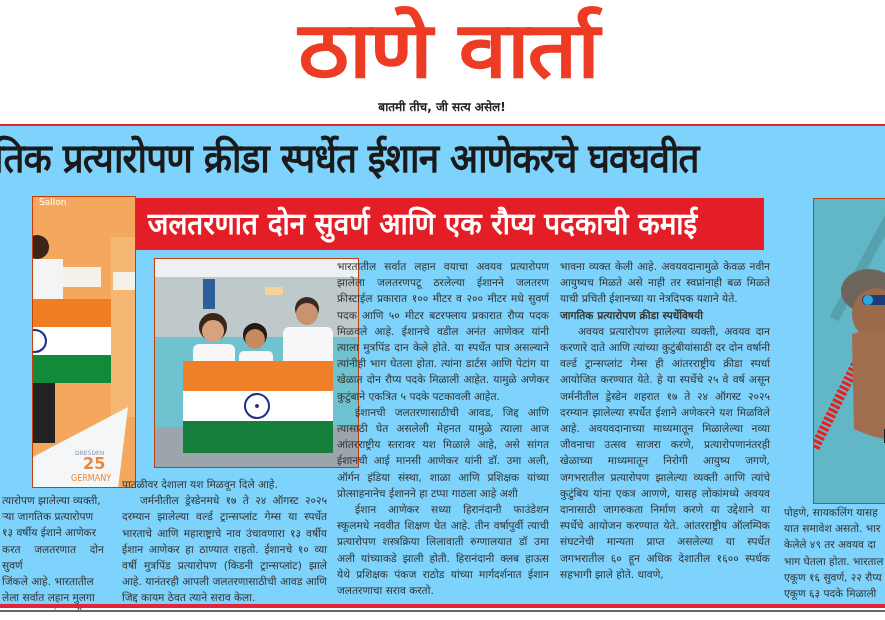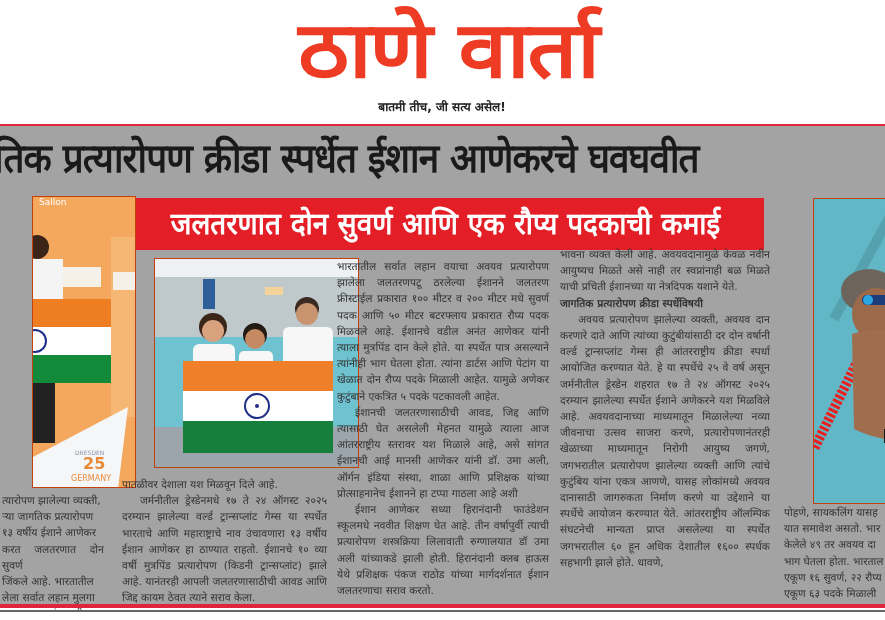--- a/index.html
+++ b/index.html
@@ -6,48 +6,48 @@
     html, body { width: 885px; height: 620px; overflow: hidden; background: #ffffff; }
     body { position: relative; font-family: "DejaVu Sans", sans-serif; color: #2a2a2a; }
 
     .masthead { position: absolute; left: 0; top: 0; width: 753px; height: 122px; background: #fff; }
     .logo { position: absolute; left: 268px; top: 2px; width: 360px; height: 96px; text-align: center;
             font-family: "DejaVu Sans", sans-serif; font-weight: bold; font-size: 78px; line-height: 96px;
             color: #ee3b24; letter-spacing: -2px; transform: scaleX(1.12); transform-origin: center; }
     .tagline { position: absolute; left: 342px; top: 98px; width: 200px; text-align: center;
                font-size: 12px; font-weight: bold; color: #222; }
 
-    .page { position: absolute; left: 0; top: 124px; width: 885px; height: 480px; background: #a3a3a3;
+    .page { position: absolute; left: 0; top: 124px; width: 885px; height: 480px; background: #7dd3fc;
             border-top: 2px solid #e0243a; }
     .bottom-rule-red { position: absolute; left: 0; top: 604px; width: 885px; height: 4px; background: #e0243a; }
     .bottom-rule-grey { position: absolute; left: 0; top: 610px; width: 885px; height: 2px; background: #666; }
     .bottom-white { position: absolute; left: 0; top: 612px; width: 885px; height: 8px; background: #fff; }
 
     .headline { position: absolute; left: -6px; top: 6px; width: 900px; white-space: nowrap;
                 font-size: 40px; font-weight: bold; color: #1a1a1a; letter-spacing: -1px;
                 transform: scaleX(0.92); transform-origin: left; line-height: 52px; }
 
     .subhead { position: absolute; left: 127px; top: 72px; width: 637px; height: 52px; background: #e41e26;
-               color: #fff; font-size: 30px; font-weight: bold; text-align: center; line-height: 52px;
+               color: #fff; font-size: 30px; font-weight: bold; line-height: 52px;
                white-space: nowrap; overflow: hidden; }
     .subhead span { display: inline-block; transform: scaleX(0.93); }
 
     .photo { position: absolute; overflow: hidden; border: 1px solid #c2410c; margin-left: 32px; }
     .photo-left { left: 0; top: 70px; width: 104px; height: 292px; background: #f2a05a; }
     .photo-mid { left: 122px; top: 132px; width: 205px; height: 210px; background: #cfd9dc; }
     .photo-right { left: 781px; top: 72px; width: 104px; height: 306px; background: #5fb6c6; }
 
     .col { position: absolute; font-size: 10.6px; line-height: 16.2px; color: #333; text-align: justify; }
     .col p { margin: 0; }
     .col .indent { text-indent: 18px; }
     .col .sh { text-align: left; font-weight: bold; }
     .col-left { left: 2px; top: 366px; width: 102px; }
     .col-mid { left: 122px; top: 350px; width: 205px; }
     .col-c3 { left: 337px; top: 132px; width: 212px; }
-    .col-c4 { left: 560px; top: 120px; width: 210px; }
+    .col-c4 { left: 560px; top: 132px; width: 210px; }
     .col-right { left: 784px; top: 378px; width: 101px; overflow: hidden; white-space: nowrap; }
   </style>
 </head>
 <body>
 
 <div class="masthead">
   <div class="logo">ठाणे वार्ता</div>
   <div class="tagline">बातमी तीच, जी सत्य असेल!</div>
 </div>
 

